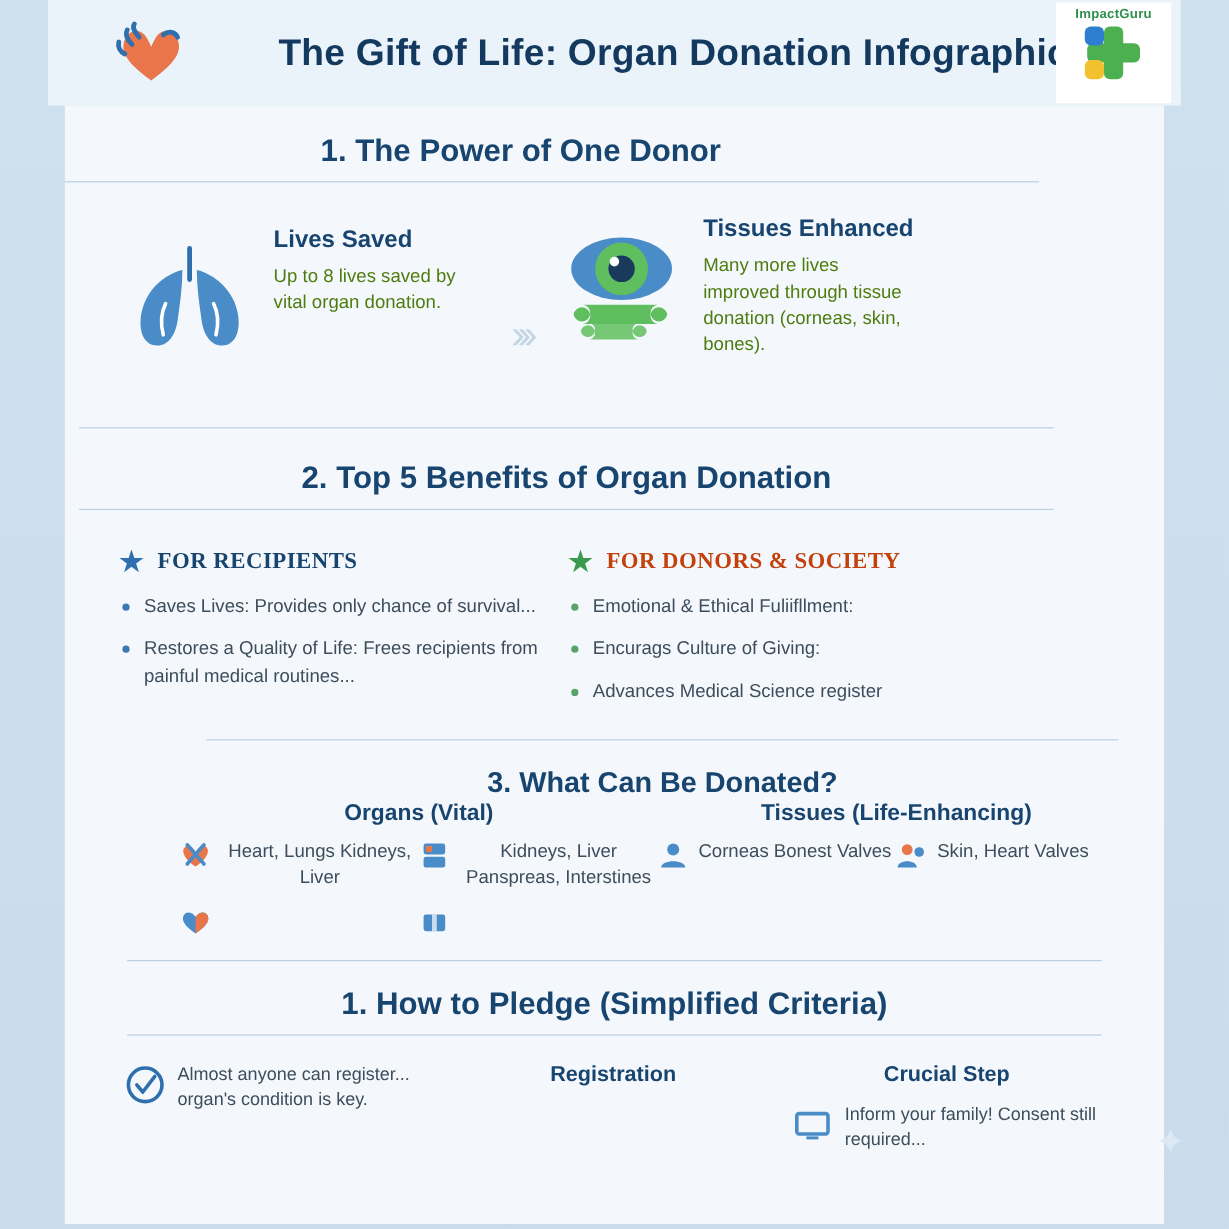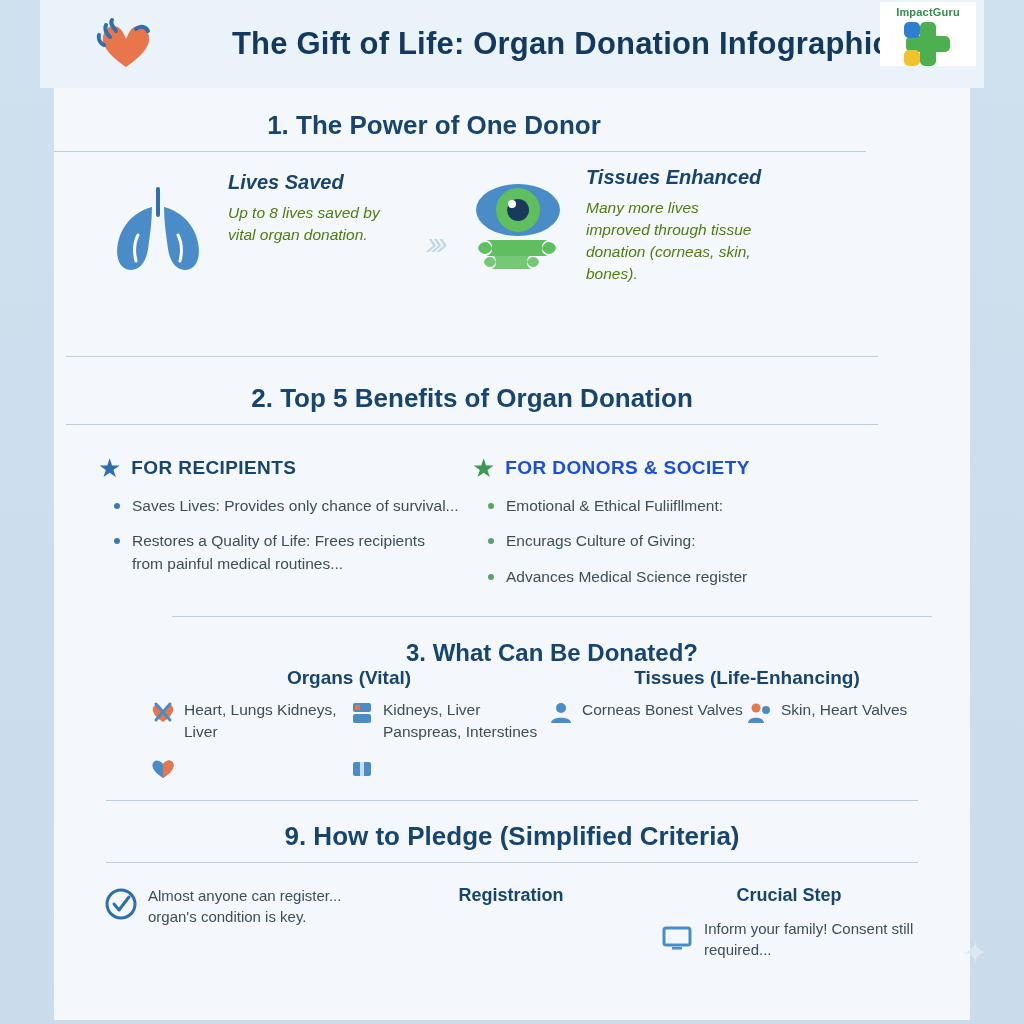--- a/index.html
+++ b/index.html
@@ -23,73 +23,73 @@
   .heart-icon{width:62px;height:54px;margin-left:56px;flex:none;position:relative;}
   .title{
     flex:1;
     text-align:center;
     font-size:31px;font-weight:bold;color:#13395f;
     letter-spacing:.2px;
     margin-left:-20px;
   }
   .brand{
     position:absolute;right:8px;top:2px;
-    width:96px;height:64px;background:#ffffff;
+    width:96px;height:84px;background:#ffffff;
     display:flex;flex-direction:column;align-items:center;justify-content:flex-start;
   }
   .brand-name{font-size:11px;font-weight:bold;color:#2f8f4e;margin-top:4px;letter-spacing:.2px;}
   .brand-cross{position:relative;width:52px;height:50px;margin-top:2px;}
   
   .card{
     position:absolute;left:54px;top:88px;width:916px;height:932px;
     background:#f4f8fc;
   }
   .sec-title{
     text-align:center;font-size:26px;font-weight:bold;color:#17456f;
   }
   .rule{height:1px;background:#b9cfe2;margin:10px auto 0;}
   
   .s1{position:absolute;left:0;top:22px;width:760px;}
   .s1 .rule{width:812px;}
-  .s1-row{display:flex;align-items:center;margin-top:14px;padding:0 48px;font-style:italic;}
+  .s1-row{display:flex;align-items:flex-end;margin-top:28px;padding:0 48px;}
   .s1-left{display:flex;align-items:flex-start;width:372px;}
   .s1-right{display:flex;align-items:flex-start;width:372px;}
   .lungs{width:112px;height:104px;flex:none;margin-right:14px;margin-top:6px;}
   .eye-bones{width:112px;height:104px;flex:none;margin-right:12px;margin-top:4px;}
   .sub-h{font-size:20px;font-weight:bold;color:#17456f;margin:0 0 8px 0;}
   .sub-p{font-size:15.5px;color:#4d7c0f;line-height:1.42;margin:0;}
   .chev{width:56px;flex:none;display:flex;align-items:center;justify-content:center;margin-top:34px;color:#c2d6e6;font-size:34px;letter-spacing:-6px;}
   
   .s2{position:absolute;left:0;top:268px;width:836px;}
   .s2 .rule-top{width:812px;height:1px;background:#b9cfe2;margin:0 auto 26px;}
   .s2 .rule{width:812px;}
   .cols{display:flex;margin-top:30px;padding:0 44px;}
   .col{width:430px;}
   .col-h{display:flex;align-items:center;margin-bottom:14px;}
   .star{font-size:26px;margin-right:10px;line-height:1;}
   .star.blue{color:#2f6fad;}
   .star.green{color:#3a9a4e;}
-  .col-h-t{font-size:19px;font-weight:bold;letter-spacing:.4px;}
+  .col-h-t{font-size:19px;font-weight:bold;letter-spacing:.4px;font-family:Liberation Serif, serif;}
   .col-h-t.blue{color:#17456f;}
-  .col-h-t.green{color:#1d4ed8;}
-  .bullets{margin:12px;padding:0;list-style:none;}
+  .col-h-t.green{color:#c2410c;}
+  .bullets{margin:0;padding:0;list-style:none;}
   .bullets li{font-size:15.5px;color:#3d4d5c;line-height:1.45;margin-bottom:13px;padding-left:22px;position:relative;}
   .bullets li:before{content:"";position:absolute;left:4px;top:8px;width:6px;height:6px;border-radius:50%;}
   .bullets.blue li:before{background:#3c79b4;}
   .bullets.green li:before{background:#59a36a;}
   
   .s3{position:absolute;left:0;top:528px;width:924px;padding-left:36px;}
   .s3 .rule-top{width:760px;height:1px;background:#b9cfe2;margin:0 auto 22px;}
   .s3-title{font-size:24px;}
   .s3-row{display:flex;padding:0 60px;}
   .s3-half{width:398px;}
   .s3-h{font-size:19px;font-weight:bold;color:#17456f;text-align:center;margin-bottom:10px;}
   .s3-cols{display:flex;}
   .s3-c{width:199px;}
-  .ic-line{display:flex;align-items:flex-start;margin-bottom:2px;}
+  .ic-line{display:flex;align-items:flex-start;margin-bottom:2px;text-align:center;}
   .mini{width:26px;height:26px;flex:none;margin-right:8px;margin-top:1px;}
   .ic-txt{font-size:15.5px;color:#3d4d5c;line-height:1.42;}
   
   .s4{position:absolute;left:0;top:712px;width:916px;}
   .s4 .rule-top{width:812px;height:1px;background:#b9cfe2;margin:0 auto 20px;}
   .s4 .rule{width:812px;}
   .s4-row{display:flex;margin-top:22px;padding:0 40px;}
   .s4-c{width:278px;text-align:center;}
   .s4-h{font-size:18px;font-weight:bold;color:#17456f;margin-bottom:12px;}
   .s4-body{display:flex;align-items:flex-start;justify-content:flex-start;padding-left:10px;text-align:left;}
@@ -286,21 +286,21 @@
               </div>
             </div>
           </div>
         </div>
 
       </div>
     </div>
 
     <div class="s4">
       <div class="rule-top"></div>
-      <div class="sec-title">9. How to Pledge (Simplified Criteria)</div>
+      <div class="sec-title">1. How to Pledge (Simplified Criteria)</div>
       <div class="rule"></div>
       <div class="s4-row">
 
         <div class="s4-c">
           <div class="s4-body">
             <span class="s4-ic">
               <svg viewBox="0 0 34 34" width="34" height="34">
                 <circle cx="17" cy="17" r="14" fill="none" stroke="#2f6fad" stroke-width="3"></circle>
                 <path d="M10 17 L15 23 L25 10" fill="none" stroke="#2f6fad" stroke-width="3" stroke-linecap="round" stroke-linejoin="round"></path>
               </svg>

